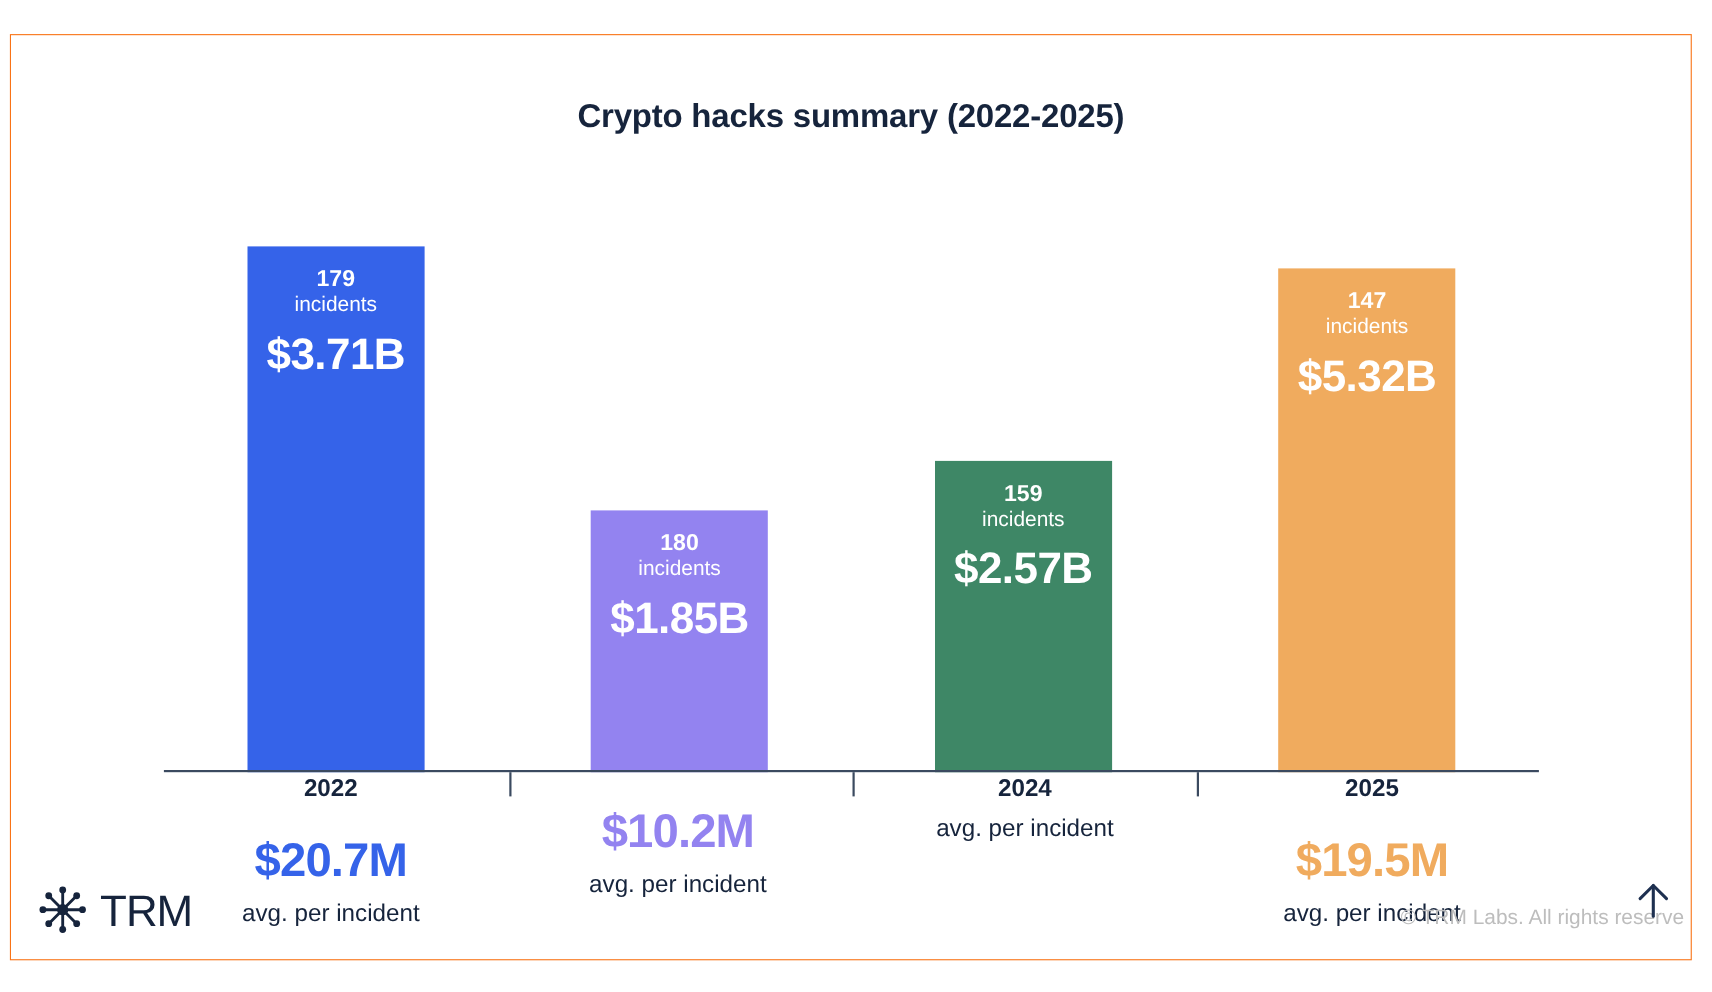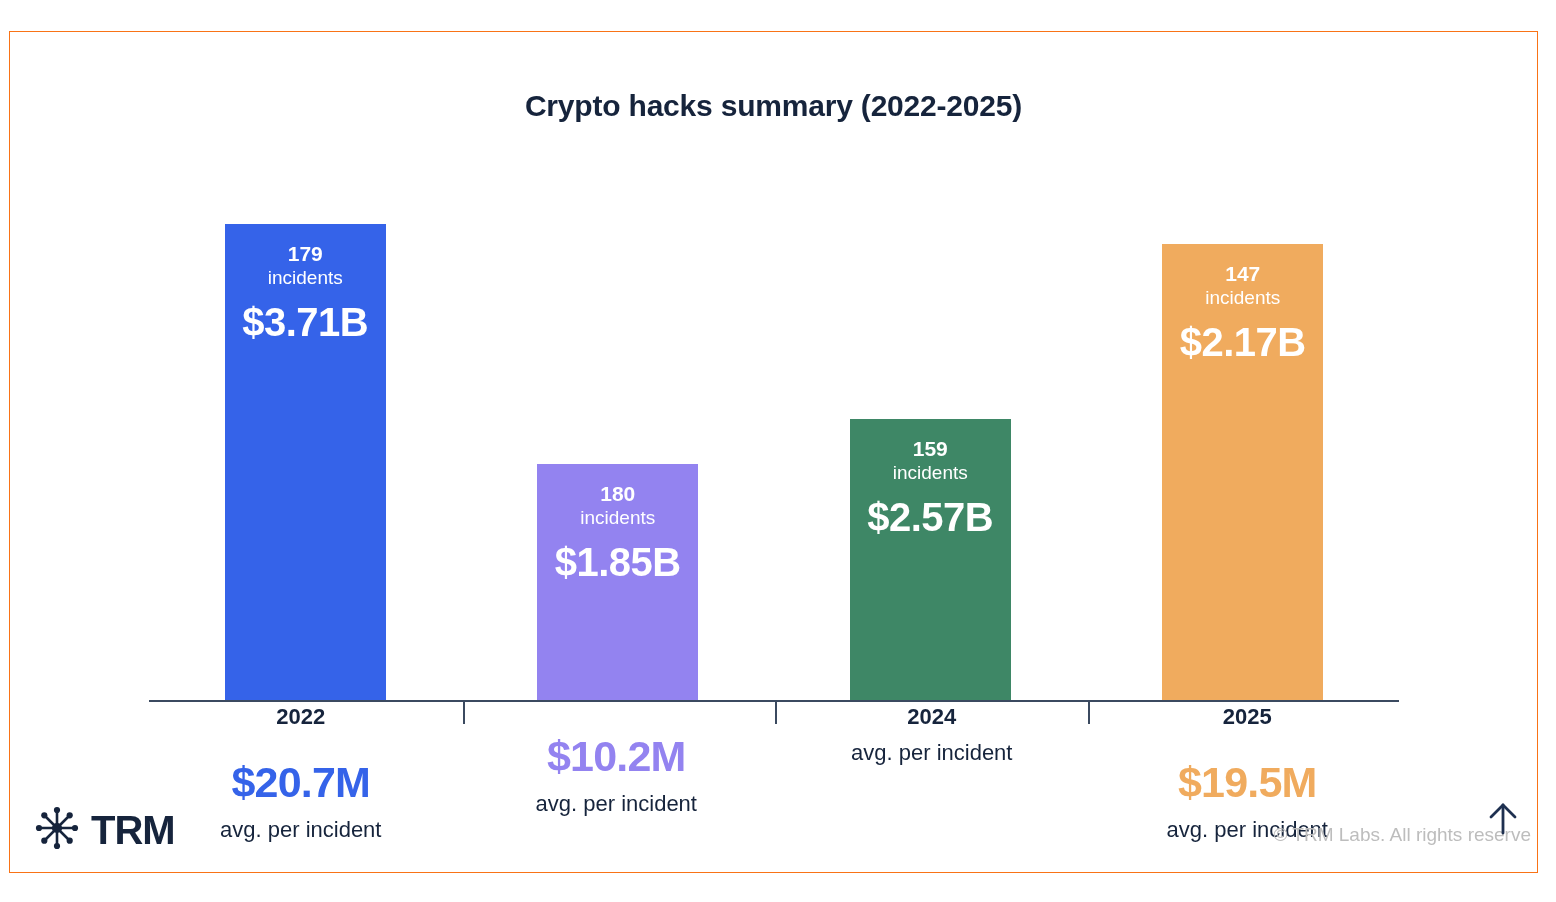--- a/index.html
+++ b/index.html
@@ -166,21 +166,21 @@
     position: absolute;
     left: 23px;
     bottom: 16px;
     display: flex;
     align-items: center;
     gap: 10px;
   }
 
   #brand-name {
     font-size: 40px;
-    font-weight: 700;
+    font-weight: 400;
     color: #16243c;
     letter-spacing: -1px;
   }
 
   #copyright {
     position: absolute;
     right: 6px;
     bottom: 26px;
     font-size: 19px;
     color: #bdbdbd;
@@ -225,21 +225,21 @@
           <div class="bar" style="background: rgb(62, 135, 102); height: 283px;">
             <div class="bar-incidents-count">159</div>
             <div class="bar-incidents-label">incidents</div>
             <div class="bar-amount">$2.57B</div>
           </div>
         </div>
         <div class="bar-slot">
           <div class="bar" style="background: rgb(240, 171, 94); height: 458px;">
             <div class="bar-incidents-count">147</div>
             <div class="bar-incidents-label">incidents</div>
-            <div class="bar-amount">$2.17B</div>
+            <div class="bar-amount">$5.32B</div>
           </div>
         </div>
       </div>
     <div id="axis-line"></div>
   <div class="axis-tick" style="left: 313.5px;"></div>
       <div class="axis-tick" style="left: 626px;"></div>
       <div class="axis-tick" style="left: 938.5px;"></div>
     </div>
 
   <div id="year-groups">

